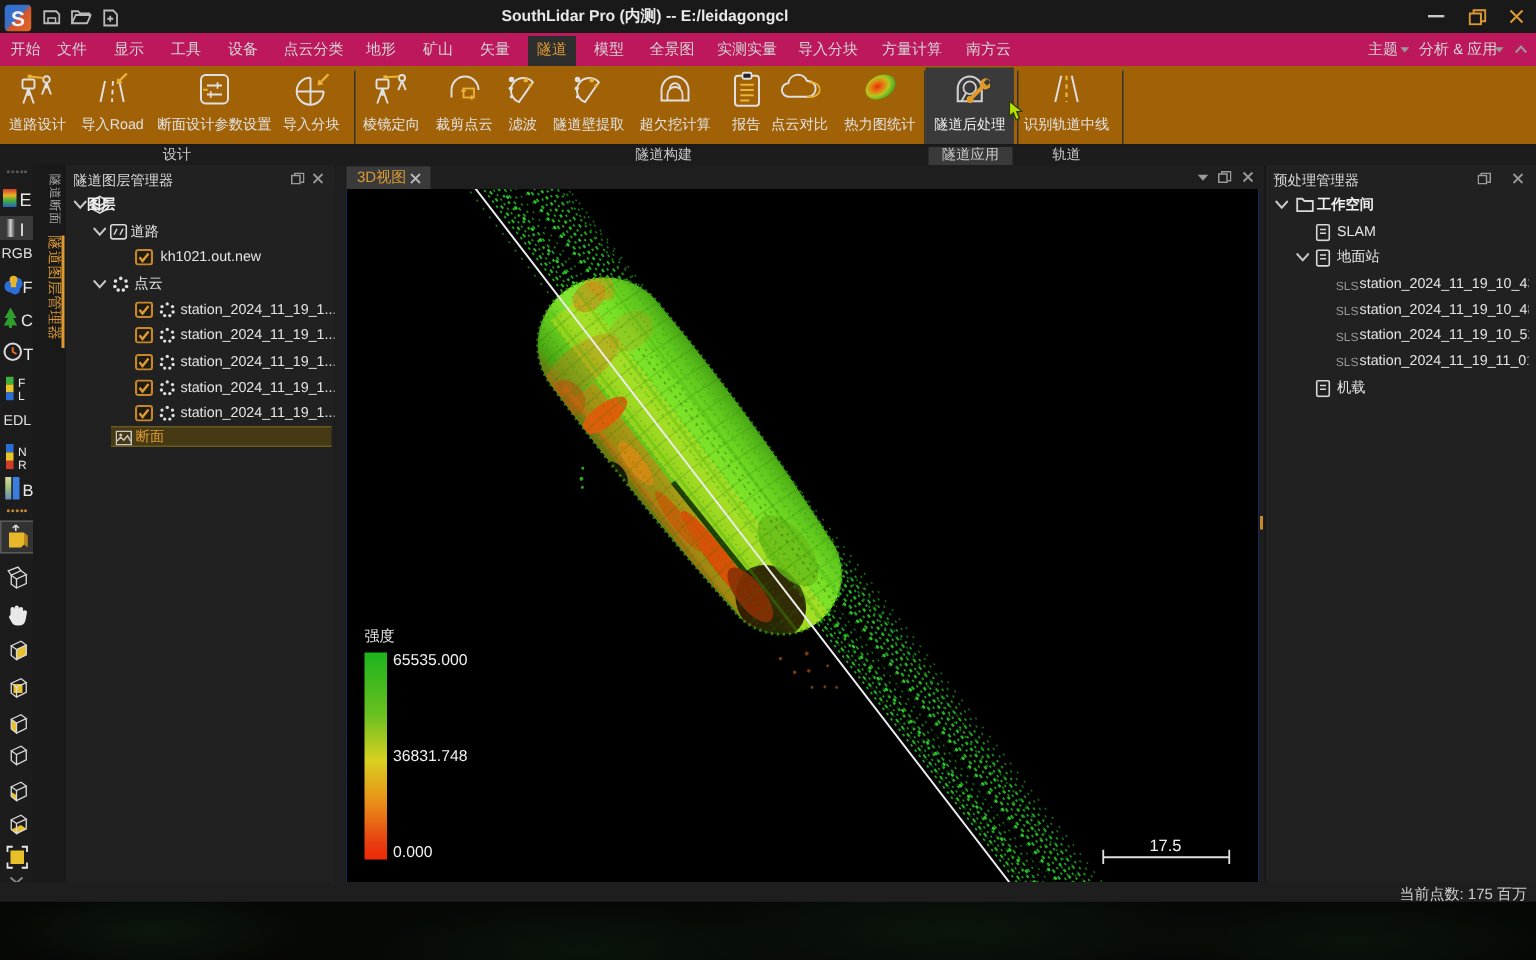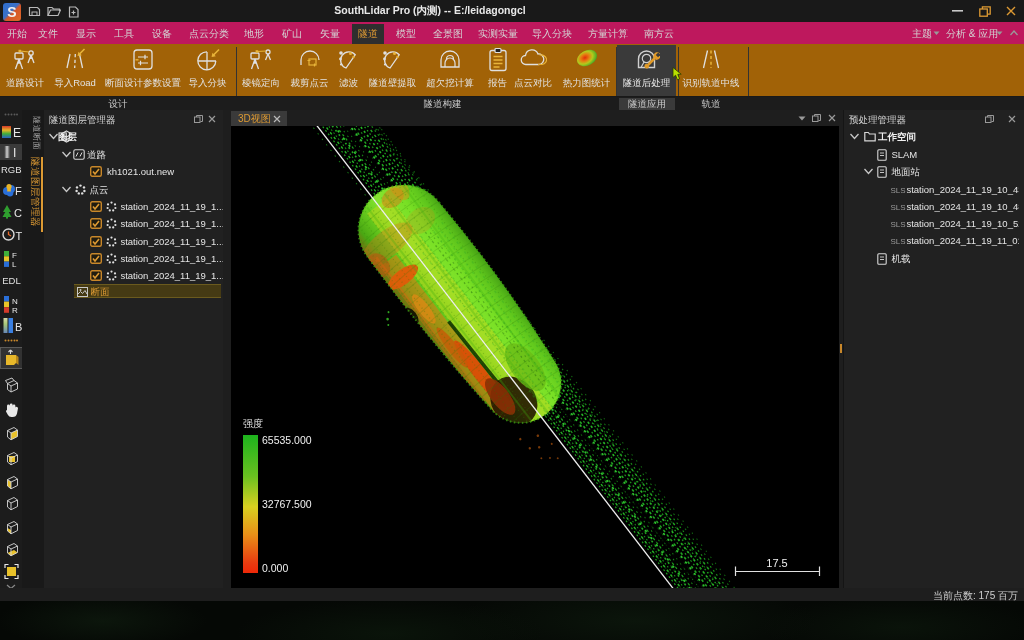--- a/index.html
+++ b/index.html
@@ -759,21 +759,21 @@
     <g fill="none" opacity="0.3">
       <line x1="150" y1="-21" x2="780" y2="-21" stroke="#0d4d0d" stroke-width="1.3" stroke-dasharray="2 3.8" stroke-dashoffset="0.4"></line>
       <line x1="150" y1="-24.5" x2="780" y2="-24.5" stroke="#0d4d0d" stroke-width="1.2" stroke-dasharray="1.8 4.4" stroke-dashoffset="2.8"></line>
     </g>
     <line x1="-80" y1="0" x2="780" y2="0" stroke="#eeeeee" stroke-width="1.3"></line>
   </g>
 </svg>
 <div class="abs" style="left:12px;top:291px;color:#e8e8e8;font-size:10px;">强度</div>
 <div class="abs" style="left:12px;top:309px;width:15px;height:138px;background:linear-gradient(#1db31d,#6ac020 30%,#d8d020 52%,#e89018 72%,#e83a10 93%,#ee2808);"></div>
 <div class="abs" style="left:31px;top:308px;color:#f0f0f0;font-size:10.5px;">65535.000</div>
-<div class="abs" style="left:31px;top:372px;color:#f0f0f0;font-size:10.5px;">32767.500</div>
+<div class="abs" style="left:31px;top:372px;color:#f0f0f0;font-size:10.5px;">36831.748</div>
 <div class="abs" style="left:31px;top:436px;color:#f0f0f0;font-size:10.5px;">0.000</div>
 <svg class="abs" style="left:502px;top:430px;" width="90" height="22">
   <line x1="2.5" y1="15.5" x2="86.5" y2="15.5" stroke="#e0e0e0" stroke-width="1.2"></line>
   <line x1="2.5" y1="10.5" x2="2.5" y2="20" stroke="#e0e0e0" stroke-width="1.2"></line>
   <line x1="86.5" y1="10.5" x2="86.5" y2="20" stroke="#e0e0e0" stroke-width="1.2"></line>
   <text x="44" y="11" font-size="11" fill="#f0f0f0" text-anchor="middle" font-family="Liberation Sans">17.5</text>
 </svg>
 </div>
 <div class="abs" style="left:839.5px;top:344px;width:2.5px;height:9px;background:#c8872a;"></div>
 <div id="rpanel">

